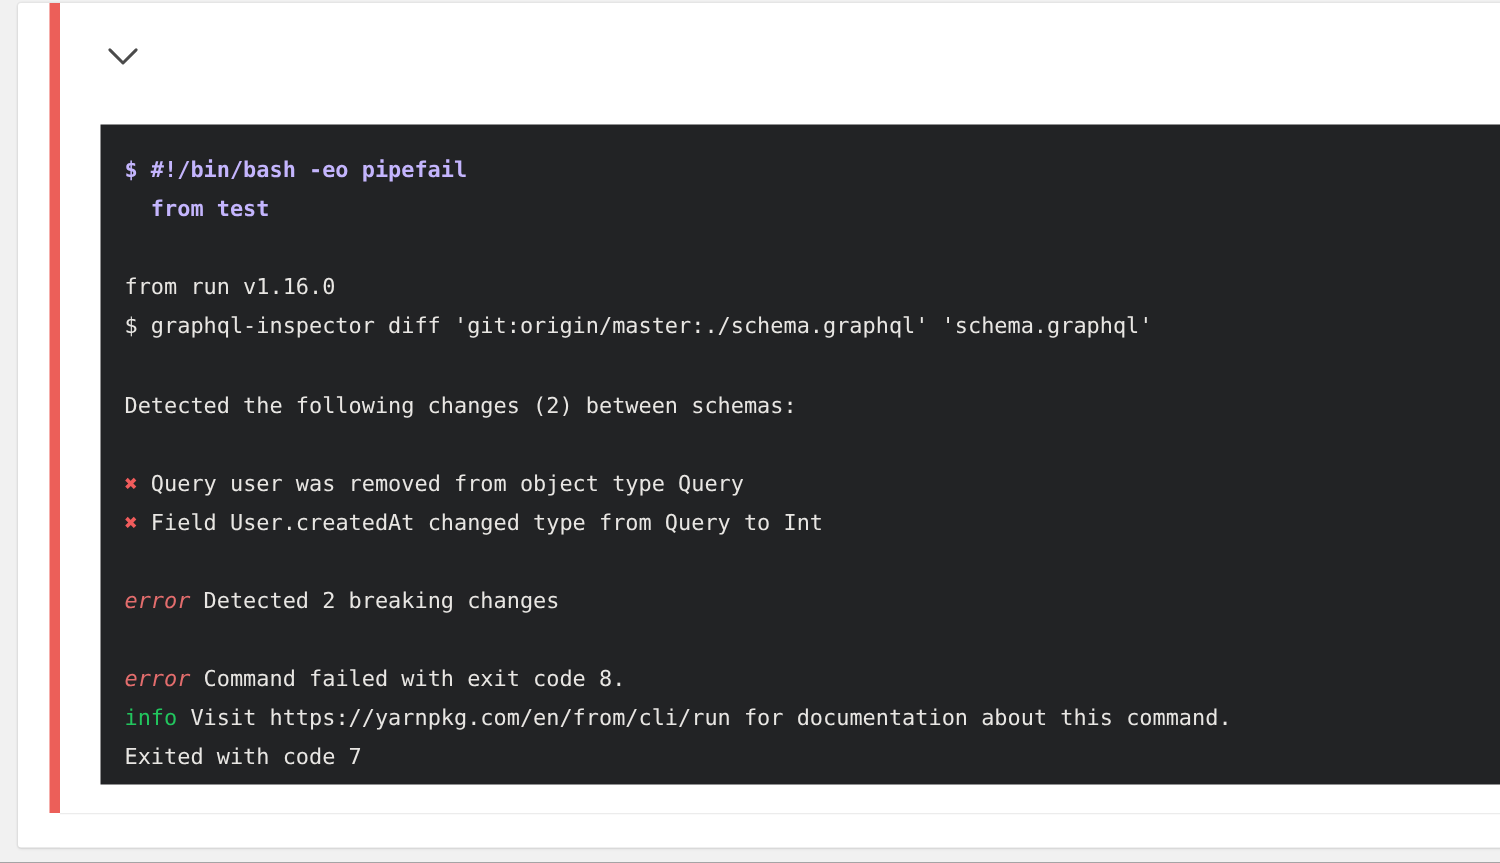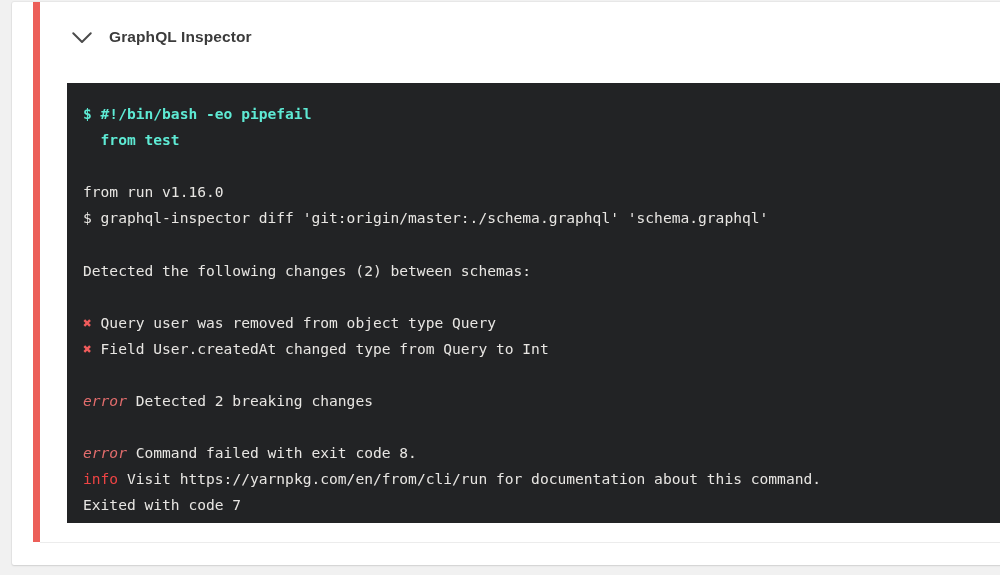--- a/index.html
+++ b/index.html
@@ -93,21 +93,21 @@
   }
   .log {
     margin: 0;
     font-family: "DejaVu Sans Mono", "Liberation Mono", monospace;
     font-size: 14.6px;
     line-height: 26.1px;
     color: #e8e6e3;
     white-space: pre;
     tab-size: 2;
   }
-  .log .cmd     { font-weight: bold; color: #5eead4; margin-top: 27px; }
+  .log .cmd     { font-weight: bold; color: #c4b5fd; margin-top: 27px; }
   .log .err-mark{ color: #f05c5c; font-weight: bold; }
   .log .lbl-err { color: #e36d6d; font-style: italic; }
   .log .lbl-info{ color: #4fd1d9; }
   .log .blank   { display: block; height: 26.1px; }
   .log-line     { display: block; min-height: 26.1px; }
 
   
   .card-divider {
     position: absolute;
     left: 28px;
@@ -133,39 +133,38 @@
   <div class="step-card">
 
     <div class="status-rail" style="background: rgb(236, 95, 89);"></div>
 
     <div class="step-header">
       <span class="chevron-icon">
         <svg viewBox="0 0 24 24" fill="none" stroke="currentColor" stroke-width="1.6" stroke-linecap="round" stroke-linejoin="round" aria-hidden="true">
           <polyline points="5,9 12,16 19,9"></polyline>
         </svg>
       </span>
-      <span class="step-title" style="color: rgb(59, 59, 59);">GraphQL Inspector</span>
     </div>
 
     <div class="terminal" style="background: rgb(34, 35, 37);">
       <pre class="log" id="log-body" style="color: rgb(232, 230, 227);"><span class="log-line"><span class="cmd">$ #!/bin/bash -eo pipefail</span>
 </span><span class="log-line"><span class="cmd">  from test</span>
 </span><span class="log-line blank">
 </span><span class="log-line"><span>from run v1.16.0</span>
 </span><span class="log-line"><span>$ graphql-inspector diff 'git:origin/master:./schema.graphql' 'schema.graphql'</span>
 </span><span class="log-line blank">
 </span><span class="log-line"><span>Detected the following changes (2) between schemas:</span>
 </span><span class="log-line blank">
 </span><span class="log-line"><span class="err-mark">✖</span><span> Query user was removed from object type Query</span>
 </span><span class="log-line"><span class="err-mark">✖</span><span> Field User.createdAt changed type from Query to Int</span>
 </span><span class="log-line blank">
 </span><span class="log-line"><span class="lbl-err" style="color: rgb(227, 109, 109);">error</span><span> Detected 2 breaking changes</span>
 </span><span class="log-line blank">
 </span><span class="log-line"><span class="lbl-err" style="color: rgb(227, 109, 109);">error</span><span> Command failed with exit code 8.</span>
-</span><span class="log-line"><span class="lbl-info" style="color: #ef4444;">info</span><span> Visit https://yarnpkg.com/en/from/cli/run for documentation about this command.</span>
+</span><span class="log-line"><span class="lbl-info" style="color: #22c55e;">info</span><span> Visit https://yarnpkg.com/en/from/cli/run for documentation about this command.</span>
 </span><span class="log-line"><span>Exited with code 7</span>
 </span></pre>
     </div>
 
     <div class="card-divider"></div>
     <div class="card-footer"></div>
 
   </div>
 </div>
 

